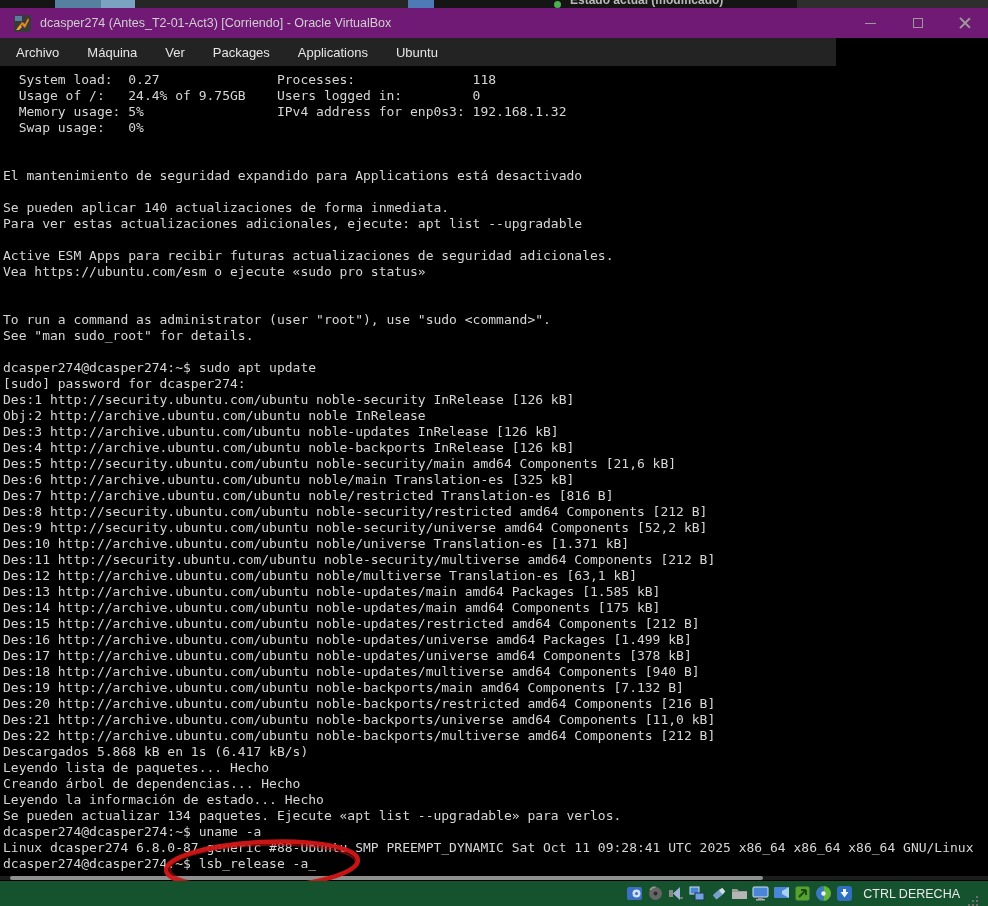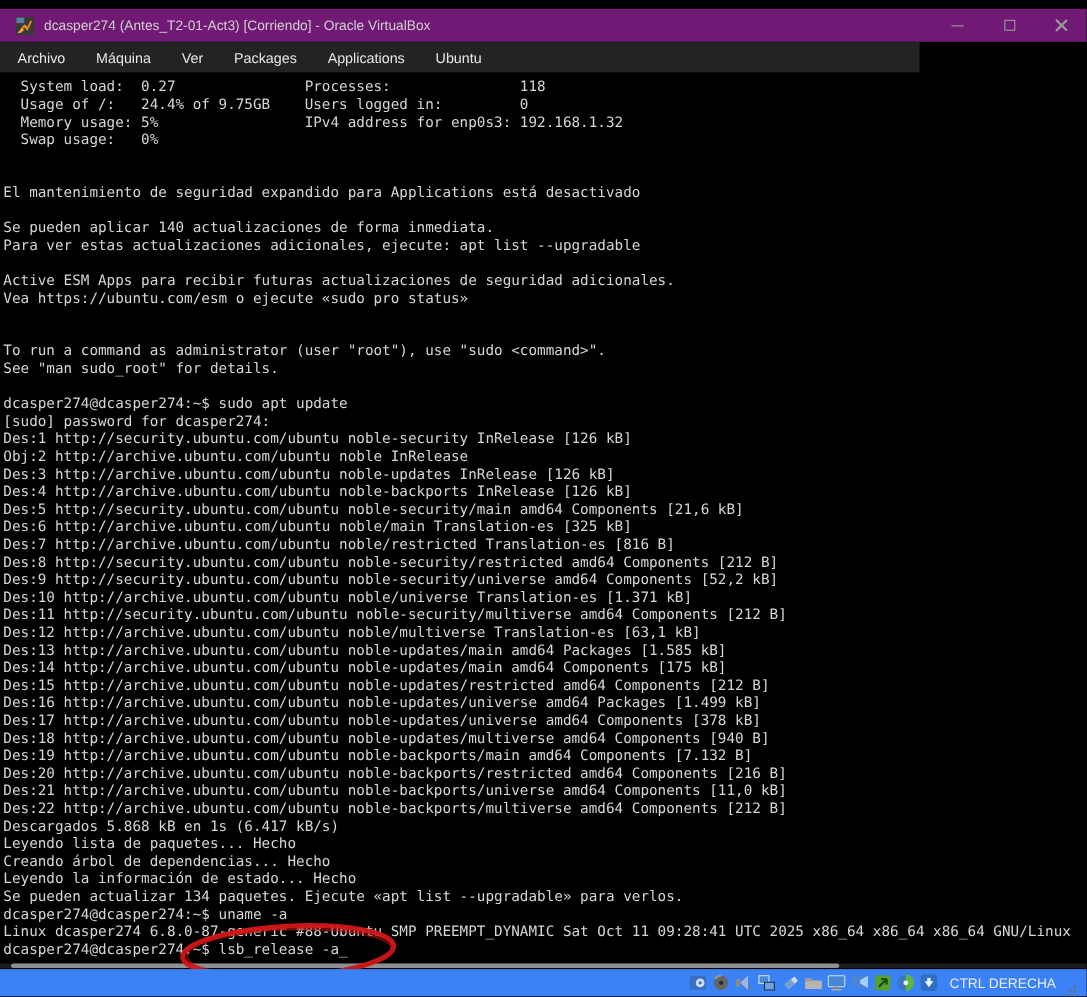--- a/index.html
+++ b/index.html
@@ -39,35 +39,46 @@
   
   .display { position:absolute; left:0; top:66px; width:988px; height:815px; background:#000; overflow:hidden; }
   .terminal { position:absolute; left:3px; top:6px; font-family:"DejaVu Sans Mono", monospace; font-size:13px; line-height:16px; color:#d6d6d6; white-space:pre; }
   .hscroll-track { position:absolute; left:0; top:810px; width:988px; height:4px; background:#1c1c1c; }
   .hscroll-thumb { position:absolute; left:10px; top:810px; width:753px; height:4px; background:#8f8f8f; border-radius:2px; }
 
   
   .annotation-svg { position:absolute; left:0; top:0; width:988px; height:906px; pointer-events:none; }
 
   
-  .statusbar { position:absolute; left:0; top:881px; width:988px; height:25px; background:#3b82f6; }
+  .statusbar { position:absolute; left:0; top:881px; width:988px; height:25px; background:#14532d; }
   .sb-right { position:absolute; right:10px; top:0; height:25px; display:flex; align-items:center; gap:4px; }
   .sb-icon { width:17px; height:17px; display:flex; align-items:center; justify-content:center; }
   .hostkey { margin-left:6px; font-size:12.5px; color:#eaeaea; white-space:nowrap; }
   .grip { position:relative; width:10px; height:10px; margin-left:4px; align-self:flex-end; }
   .grip b { position:absolute; width:2px; height:2px; background:#6f6f6f; }
   .grip b:nth-child(1){ right:0; bottom:0; } .grip b:nth-child(2){ right:4px; bottom:0; }
   .grip b:nth-child(3){ right:0; bottom:4px; } .grip b:nth-child(4){ right:8px; bottom:0; }
   .grip b:nth-child(5){ right:0; bottom:8px; } .grip b:nth-child(6){ right:4px; bottom:4px; }
 </style>
 </head>
 <body>
 
 <div class="stage">
 
+  <div class="top-strip">
+    <div class="ts-frag ts-blue1"></div>
+    <div class="ts-frag ts-blue2"></div>
+    <div class="ts-frag ts-dark"></div>
+    <div class="ts-frag ts-blue3"></div>
+    <div class="ts-frag ts-right"></div>
+    <div class="ts-status">
+      <span class="ts-dot"></span>
+      <span class="ts-text">Estado actual (modificado)</span>
+    </div>
+  </div>
 
   <div class="titlebar">
     <svg class="app-icon" viewBox="0 0 17 17">
       <rect x="0" y="0" width="17" height="17" rx="2" fill="#3a3a3a"></rect>
       <rect x="1" y="1" width="7" height="5" fill="#5a7da0"></rect>
       <path d="M3 14 L8 7 L11 9 L14 3 L15 5 L11 13 L8 10 Z" fill="#e08a1e"></path>
       <path d="M2 15 L6 10 L8 12 L5 15 Z" fill="#f0a33c"></path>
     </svg>
     <span class="title-text">dcasper274 (Antes_T2-01-Act3) [Corriendo] - Oracle VirtualBox</span>
     <div class="win-controls">

